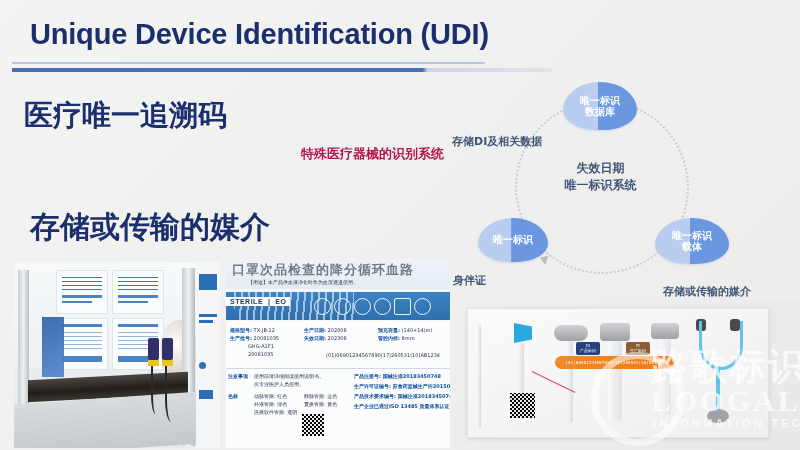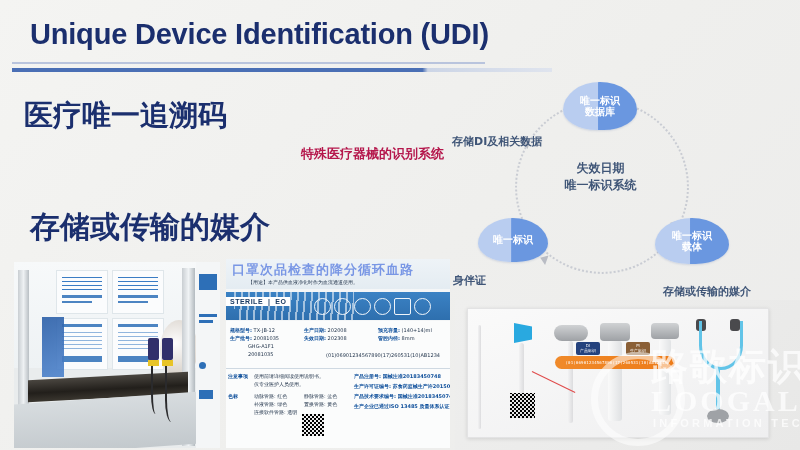--- a/index.html
+++ b/index.html
@@ -195,21 +195,21 @@
   .p1-side { position: absolute; left: 182px; top: 0; width: 24px; height: 186px;
              background: #f4f6f7; }
   .p1-side-card { position: absolute; background: #2d6fb7; }
 
   
   .photo-2 { left: 226px; top: 259px; width: 224px; height: 189px;
              background: #f4f6f7; }
   .p2-top { position: absolute; left: 0; top: 0; width: 224px; height: 30px;
             background: linear-gradient(180deg,#eef3f7,#e4ecf2); }
   .p2-headline { position: absolute; left: 6px; top: 2px; font-size: 13px;
-                 font-weight: bold; color: #1d4ed8; opacity: .55;
+                 font-weight: bold; color: #0f172a; opacity: .55;
                  font-family: "DejaVu Sans", sans-serif; white-space: nowrap;
                  letter-spacing: 1px; }
   .p2-sub { position: absolute; left: 22px; top: 20px; font-size: 5px; color: #2b3c52;
             font-family: "DejaVu Sans", sans-serif; white-space: nowrap; }
   .p2-band { position: absolute; left: 0; top: 33px; width: 224px; height: 28px;
              background: linear-gradient(180deg,#3b82c4,#2e6fae); }
   .p2-swirl { position: absolute; left: 8px; top: 33px; width: 120px; height: 28px;
               background: repeating-linear-gradient(95deg,
                 rgba(255,255,255,.55) 0 2px, rgba(255,255,255,0) 2px 7px); }
   .p2-sterile { position: absolute; left: 0px; top: 38px; padding: 1px 4px;

